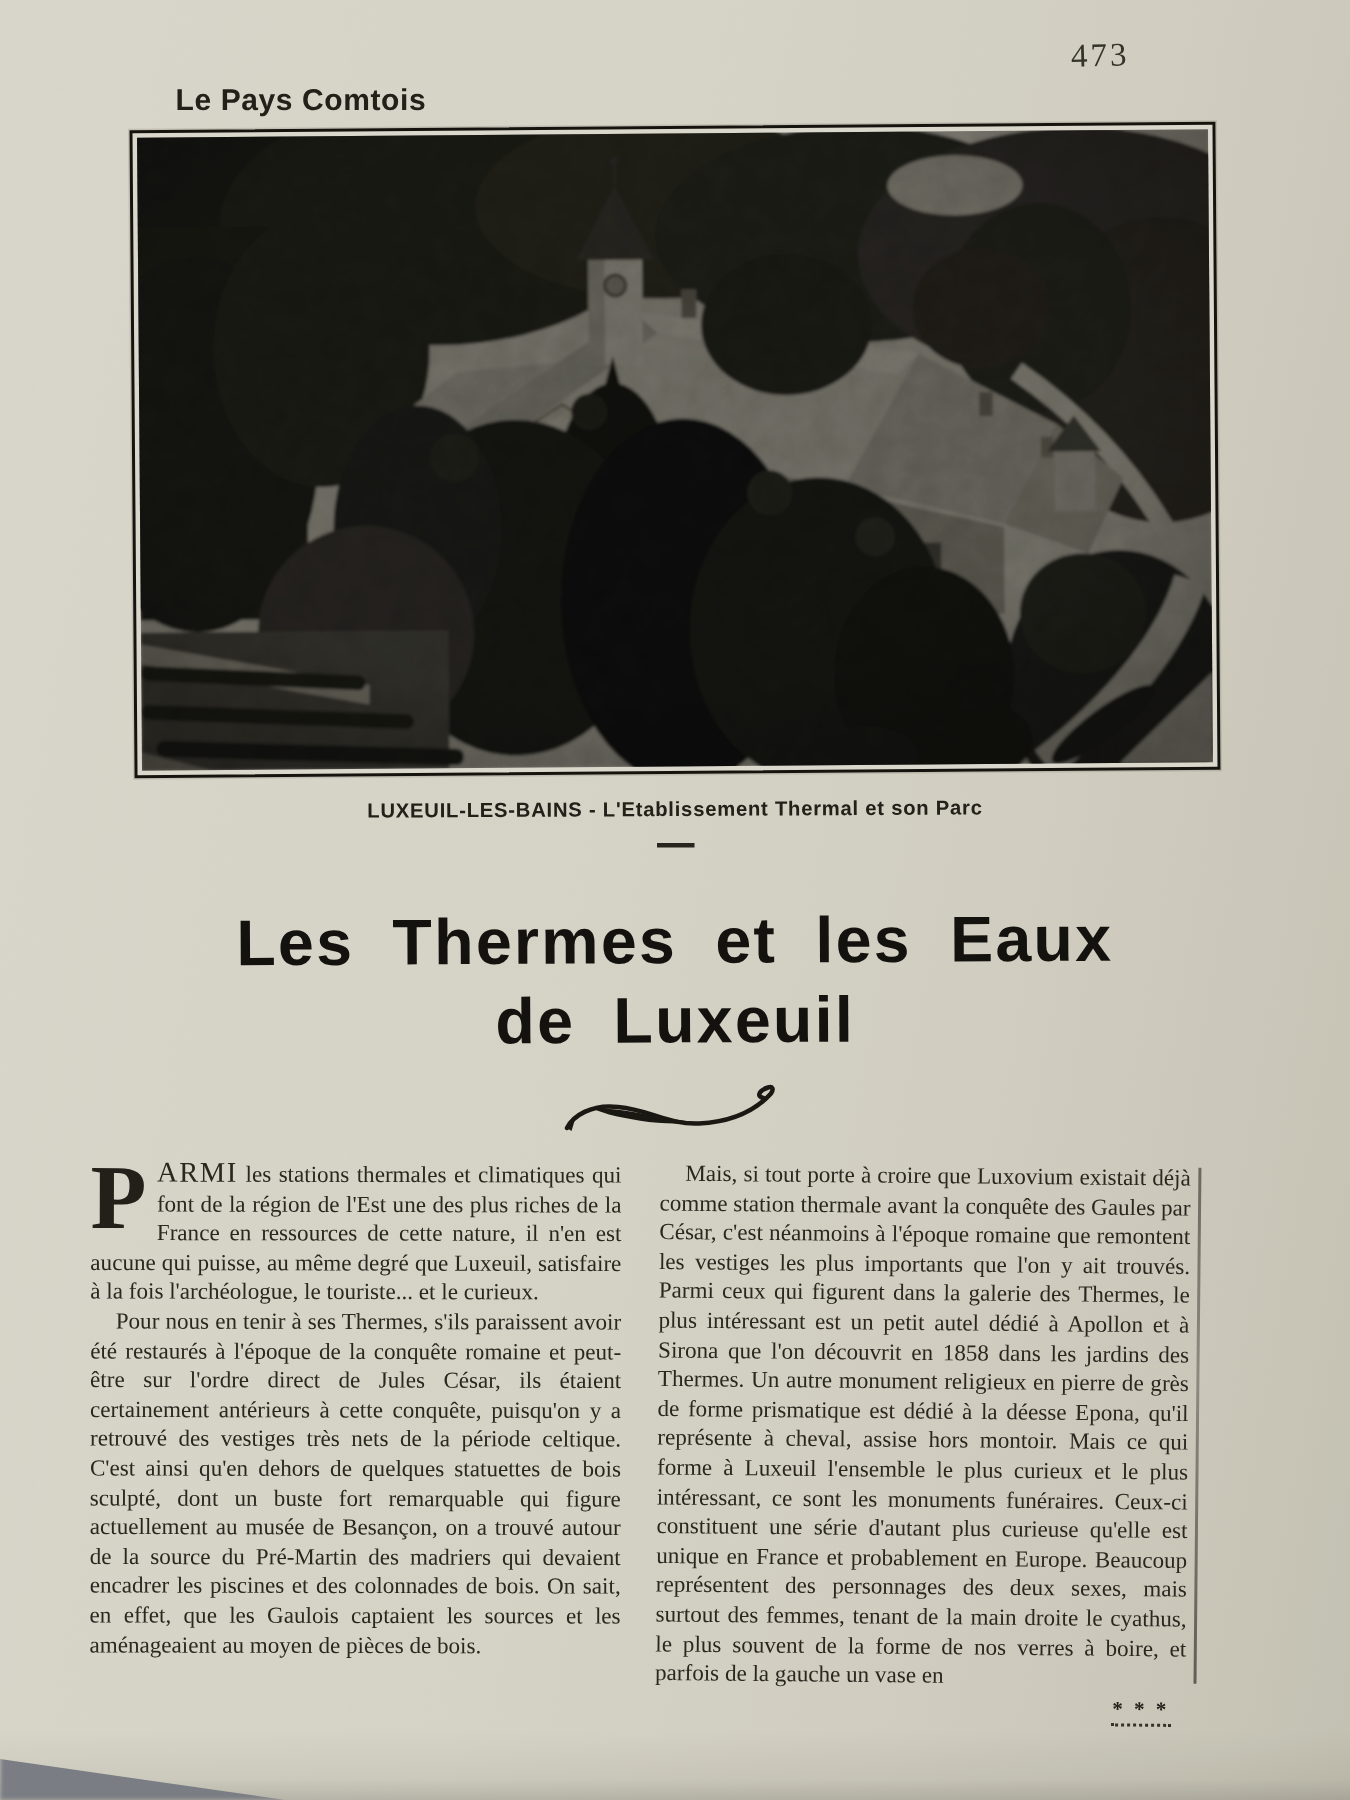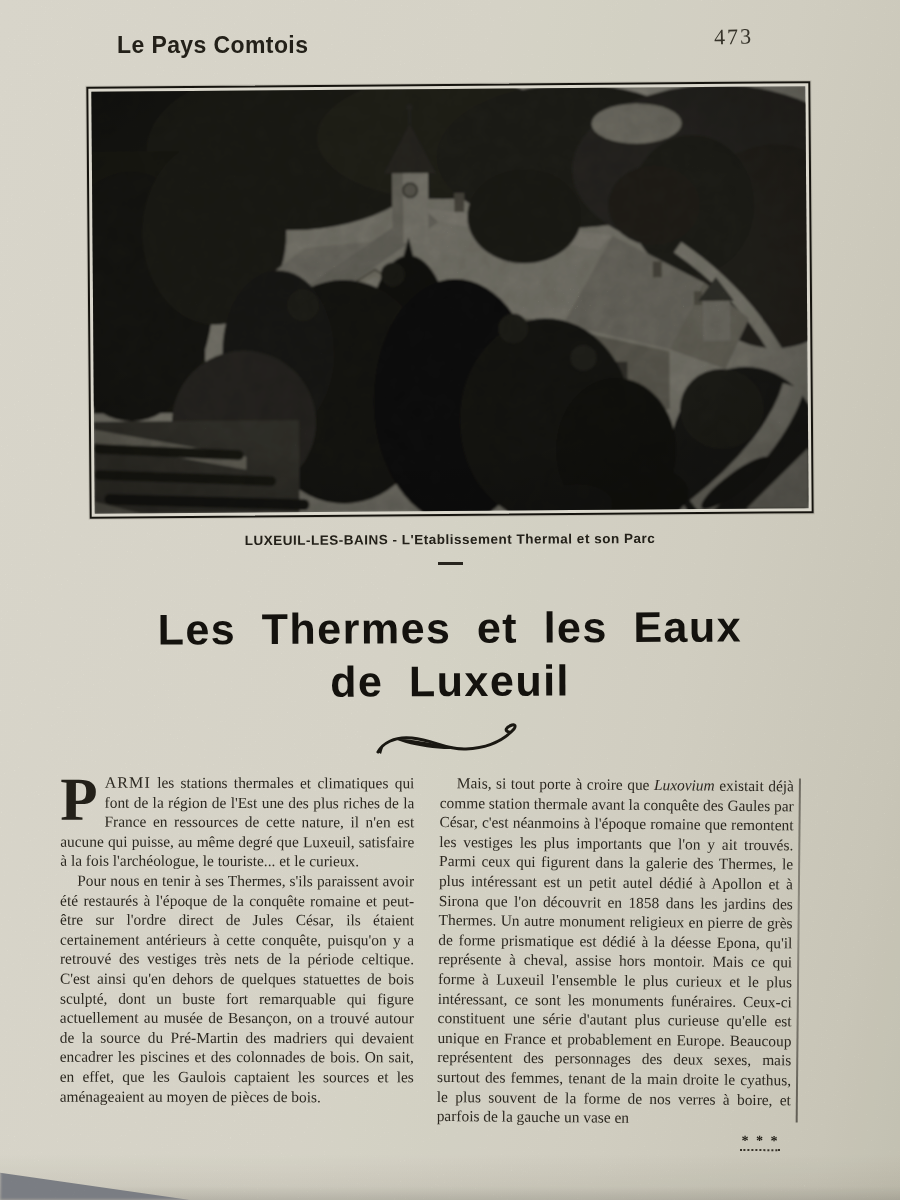--- a/index.html
+++ b/index.html
@@ -18,23 +18,23 @@
   }
   .corner-shadow{
     position:absolute;left:0;bottom:0;width:190px;height:44px;
     background:#83868c;
     clip-path:polygon(0 38%, 100% 100%, 0 100%);
     filter:blur(1.4px);
   }
   .noise-overlay{position:absolute;inset:0;opacity:.06;pointer-events:none;}
 
   .magazine-title{
-    position:absolute;left:117px;top:32px;
+    position:absolute;left:117px;top:56px;
     font-family:"Liberation Sans",sans-serif;font-weight:bold;
-    font-size:23px;letter-spacing:.4px;color:#26231b;
+    font-size:20px;letter-spacing:.4px;color:#26231b;
   }
   .page-number{
     position:absolute;left:714px;top:24px;
     font-size:22px;color:#3a372d;letter-spacing:2px;
     transform:rotate(-1.5deg);
   }
 
   figure.photo{
     position:absolute;left:88px;top:84px;width:724px;margin:0;
     transform:rotate(-0.45deg);
@@ -80,22 +80,22 @@
   .col-left{transform:rotate(0.12deg);}
   .col-right{transform:rotate(0.55deg);transform-origin:top left;}
   .col p{margin:0;}
   .col p.indent{text-indent:17px;}
   .drop-cap{
     float:left;
     font-size:61px;line-height:49px;
     padding:2px 7px 0 0;
     color:#26231b;font-weight:bold;
   }
-  .lead-caps{font-size:16px;letter-spacing:1.1px;}
-  .latin-italic{font-style:italic;}
+  .lead-caps{font-size:19px;letter-spacing:1.1px;}
+  .latin-italic{}
   .continuation{
     text-align:right;padding-right:10px;margin-top:1px;
   }
   .continuation span{
     font-weight:bold;font-size:14px;letter-spacing:2px;color:#26231b;
     border-bottom:2px dotted #3a362c;padding:0 1px 1px 1px;
   }
   .scan-line-artifact{
     position:absolute;right:-7px;top:2px;height:344px;width:2px;
     background:linear-gradient(to bottom,rgba(30,26,20,.55) 0%,rgba(30,26,20,.35) 40%,rgba(30,26,20,.6) 100%);

